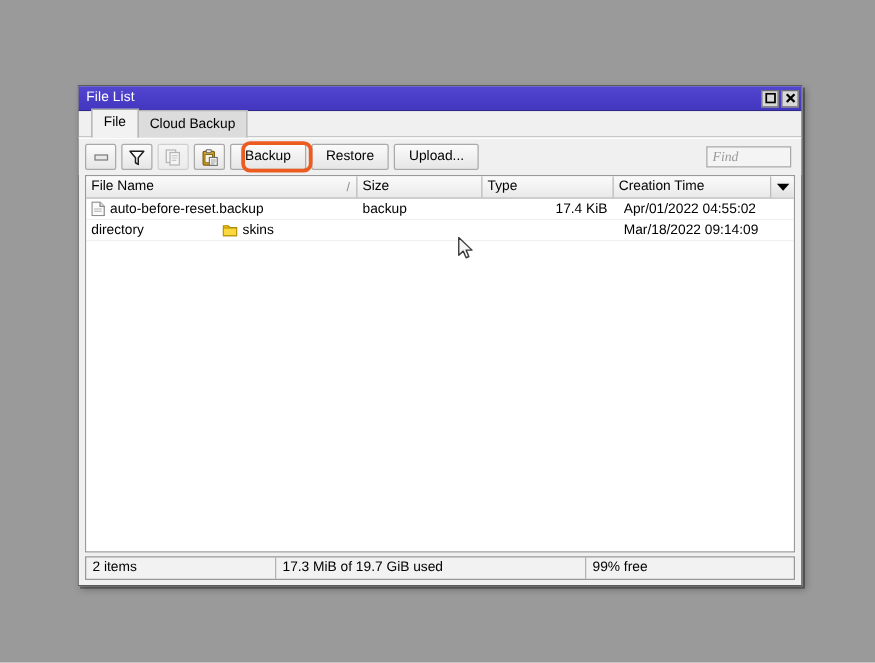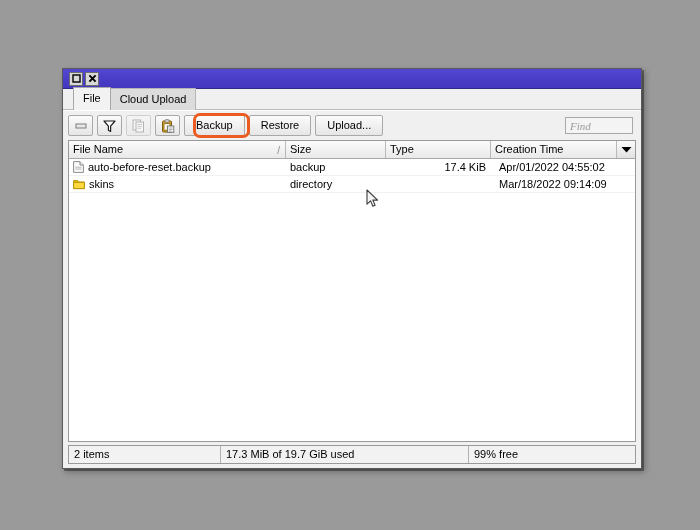--- a/index.html
+++ b/index.html
@@ -278,40 +278,41 @@
     pointer-events: none;
     z-index: 50;
   }
 </style>
 </head>
 <body>
 
 <div class="window">
 
   <div class="titlebar">
+    <div class="title-text">File List</div>
     <div class="title-buttons">
       <div class="tbtn">
         <svg width="9" height="9" viewBox="0 0 9 9">
           <rect x="1" y="1" width="7" height="7" fill="none" stroke="#000" stroke-width="1.4"></rect>
         </svg>
       </div>
       <div class="tbtn">
         <svg width="9" height="9" viewBox="0 0 9 9">
           <path d="M1.4 1.4 L7.6 7.6 M7.6 1.4 L1.4 7.6" stroke="#000" stroke-width="1.9" stroke-linecap="butt"></path>
         </svg>
       </div>
     </div>
   </div>
 
   <div class="tabstrip">
     <div class="tab active">
       <span>File</span>
     </div>
     <div class="tab">
-      <span>Cloud Upload</span>
+      <span>Cloud Backup</span>
     </div>
   </div>
 
   <div class="toolbar">
 
     <div class="tool-icon-btn">
       <svg width="14" height="12" viewBox="0 0 14 12">
         <rect x="2" y="4" width="10" height="4" fill="#e8e8e8" stroke="#7d7d7d" stroke-width="1"></rect>
       </svg>
     </div>
@@ -378,28 +379,28 @@
             <path d="M2.3 6.2 H8.4 M2.3 8 H8.4" stroke="#b0b0b0" stroke-width="0.9"></path>
           </svg>
           <span>auto-before-reset.backup</span>
         </div>
         <div class="cell c-type">backup</div>
         <div class="cell num c-size">17.4 KiB</div>
         <div class="cell ctime c-ctime">Apr/01/2022 04:55:02</div>
       </div>
 
       <div class="row">
+        <div class="cell c-type">directory</div>
         <div class="cell name c-name">
           <svg width="12" height="11" viewBox="0 0 12 11">
             <path d="M0.6 1.6 H4.6 L5.9 3 H11.4 V9.6 H0.6 Z" fill="#f2c300" stroke="#b08b00" stroke-width="0.9"></path>
             <path d="M0.6 3.4 H11.4 V9.6 H0.6 Z" fill="#fbd83e" stroke="#b08b00" stroke-width="0.8"></path>
           </svg>
           <span>skins</span>
         </div>
-        <div class="cell c-type">directory</div>
         <div class="cell num c-size"></div>
         <div class="cell ctime c-ctime">Mar/18/2022 09:14:09</div>
       </div>
 
     </div>
   </div>
 
   <div class="statusbar">
     <div class="status-cell s1">2 items</div>
     <div class="status-cell s2">17.3 MiB of 19.7 GiB used</div>

